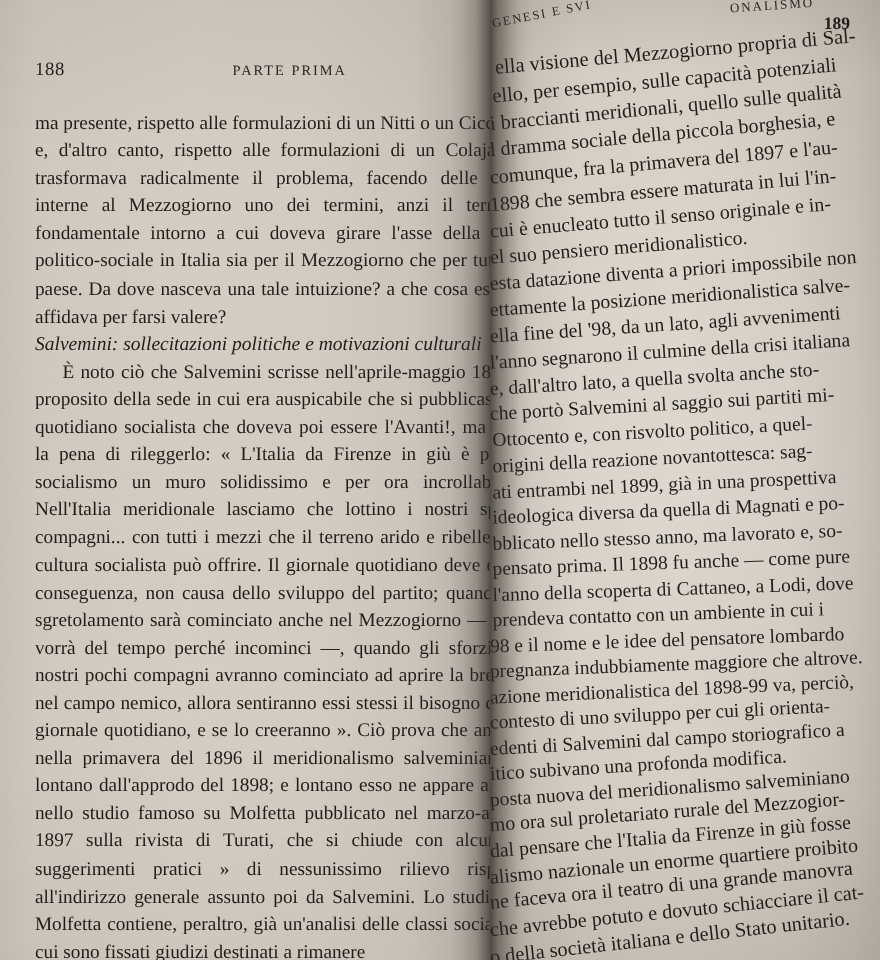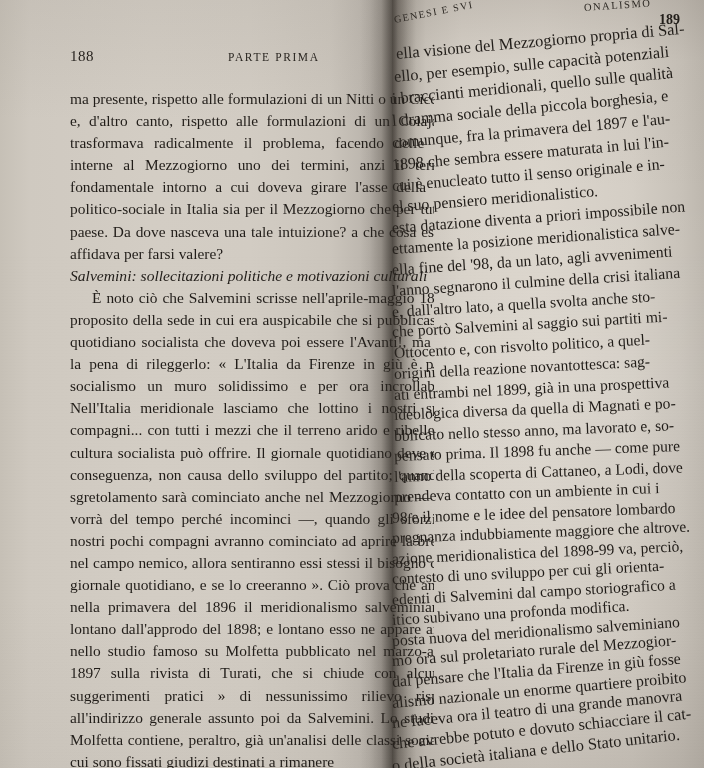--- a/index.html
+++ b/index.html
@@ -165,21 +165,20 @@
   }
   #right-folio { position: absolute; right: 24px; top: 12px; font-size: 14px; color: #221e1a; font-weight: bold; }
 
   
   #left-clip {
     position: absolute;
     left: 0; top: 0;
     width: 392px; height: 768px;
     overflow: hidden;
     z-index: 3;
-    margin-left: 42px;
   }
 
   
   #grain {
     position: absolute;
     inset: 0;
     z-index: 9;
     pointer-events: none;
     opacity: 0.16;
     background-image:

